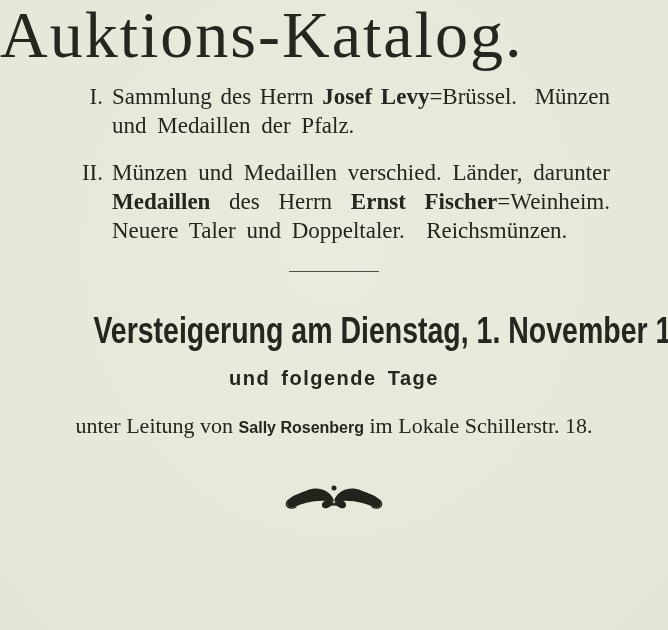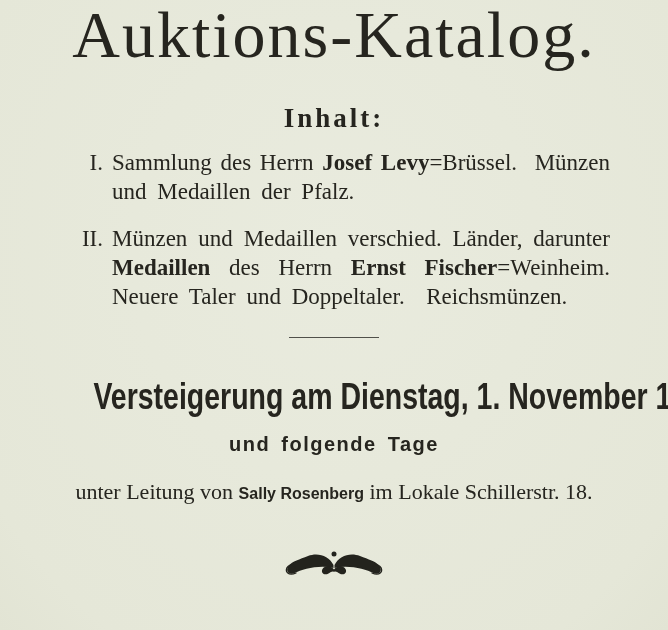--- a/index.html
+++ b/index.html
@@ -20,21 +20,21 @@
     width: 668px;
     height: 630px;
   }
   .title {
     margin: 0;
     padding-top: 2px;
     font-size: 66px;
     font-weight: 400;
     line-height: 1;
     letter-spacing: 2px;
-    text-align: center;
+    text-align: left;
     white-space: nowrap;
   }
   .inhalt {
     margin-top: 34px;
     font-size: 27px;
     font-weight: 700;
     letter-spacing: 3px;
     line-height: 32px;
     text-align: center;
   }
@@ -117,21 +117,20 @@
   }
   .ornament svg { display: inline-block; }
 </style>
 </head>
 <body>
 
 <div class="page">
 
   <h1 class="title">Auktions-Katalog.</h1>
 
-  <div class="inhalt">Inhalt:</div>
 
   <div class="items" id="items">
       <div class="item">
         <span class="numeral">I.</span>
         <div class="line"><span>Sammlung des Herrn </span><span class="b">Josef Levy</span><span>=Brüssel.&nbsp; Münzen</span></div>
         <div class="line last"><span>und Medaillen der Pfalz.</span></div>
       </div>
       <div class="item">
         <span class="numeral">II.</span>
         <div class="line"><span>Münzen und Medaillen verschied. Länder, darunter</span></div>

